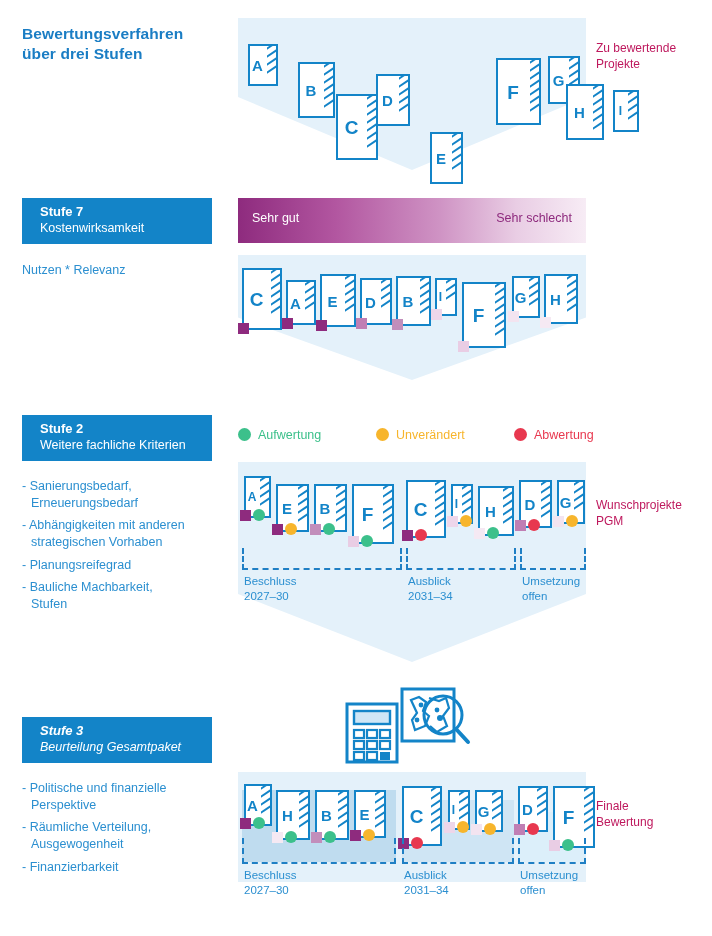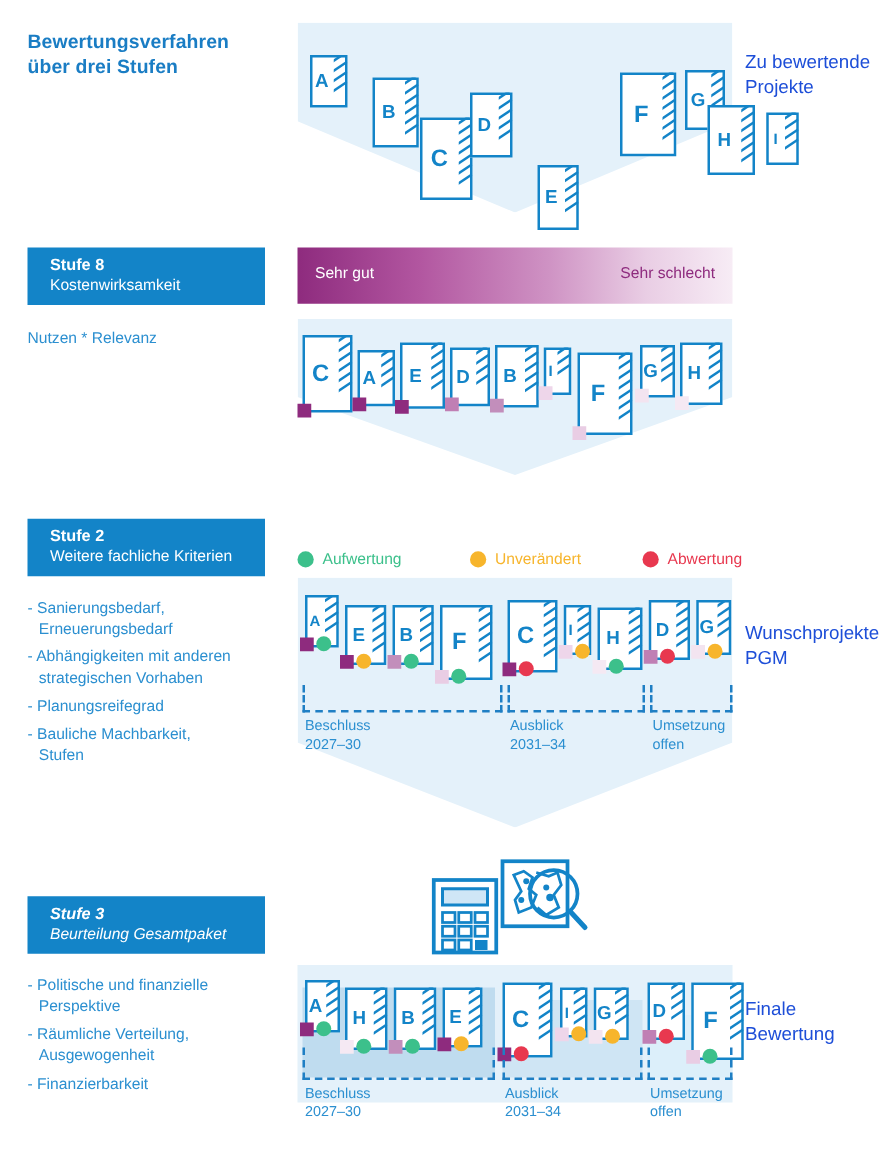--- a/index.html
+++ b/index.html
@@ -73,33 +73,33 @@
   }
   .doc.small .letter { font-size: 12px; }
   .doc.big .letter { font-size: 19px; }
 
   
   .swatch { position: absolute; width: 11px; height: 11px; }
   .dot { position: absolute; width: 12px; height: 12px; border-radius: 50%; }
 
   
   .legend { position: absolute; left: 238px; top: 428px; width: 350px; height: 20px; }
-  .legend .item { position: absolute; top: 12px; display: flex; align-items: center; gap: 7px; }
+  .legend .item { position: absolute; top: 0; display: flex; align-items: flex-start; gap: 7px; }
   .legend .lg-dot { width: 13px; height: 13px; border-radius: 50%; display: inline-block; }
   .legend .lg-txt { font-size: 12.5px; }
 
   
   .dgroup { position: absolute; border: 2px dashed #1f7fc4; }
   .glabel { position: absolute; font-size: 11.5px; color: #2b8fd0; line-height: 1.32; }
 
   
   .shade { position: absolute; }
 
   
-  .rlabel { position: absolute; font-size: 15px; color: #1d4ed8; line-height: 1.35; }
+  .rlabel { position: absolute; font-size: 12px; color: #be185d; line-height: 1.35; }
 
   
   .icon-wrap { position: absolute; left: 345px; top: 686px; width: 125px; height: 80px; }
 </style>
 </head>
 <body>
 
 <div class="stage">
 
   <div class="title" style="white-space: pre-line;">Bewertungsverfahren
@@ -208,21 +208,21 @@
           <i style="top: 21px;"></i>
           <i style="top: 29px;"></i>
         </div>
         <div class="letter">I</div>
       </div>
     </div>
   <div class="rlabel" style="left: 596px; top: 40px; width: 110px; white-space: pre-line;">Zu bewertende
 Projekte</div>
 
   <div class="stage-badge" style="top:198px;">
-    <div class="sb-t">Stufe 8</div>
+    <div class="sb-t">Stufe 7</div>
     <div class="sb-s">Kostenwirksamkeit</div>
   </div>
   <div class="sub-note" style="top:262px;">Nutzen * Relevanz</div>
 
   <div class="grad-bar">
     <span class="gl">Sehr gut</span>
     <span class="gr">Sehr schlecht</span>
   </div>
 
   <div class="funnel f2"></div>

